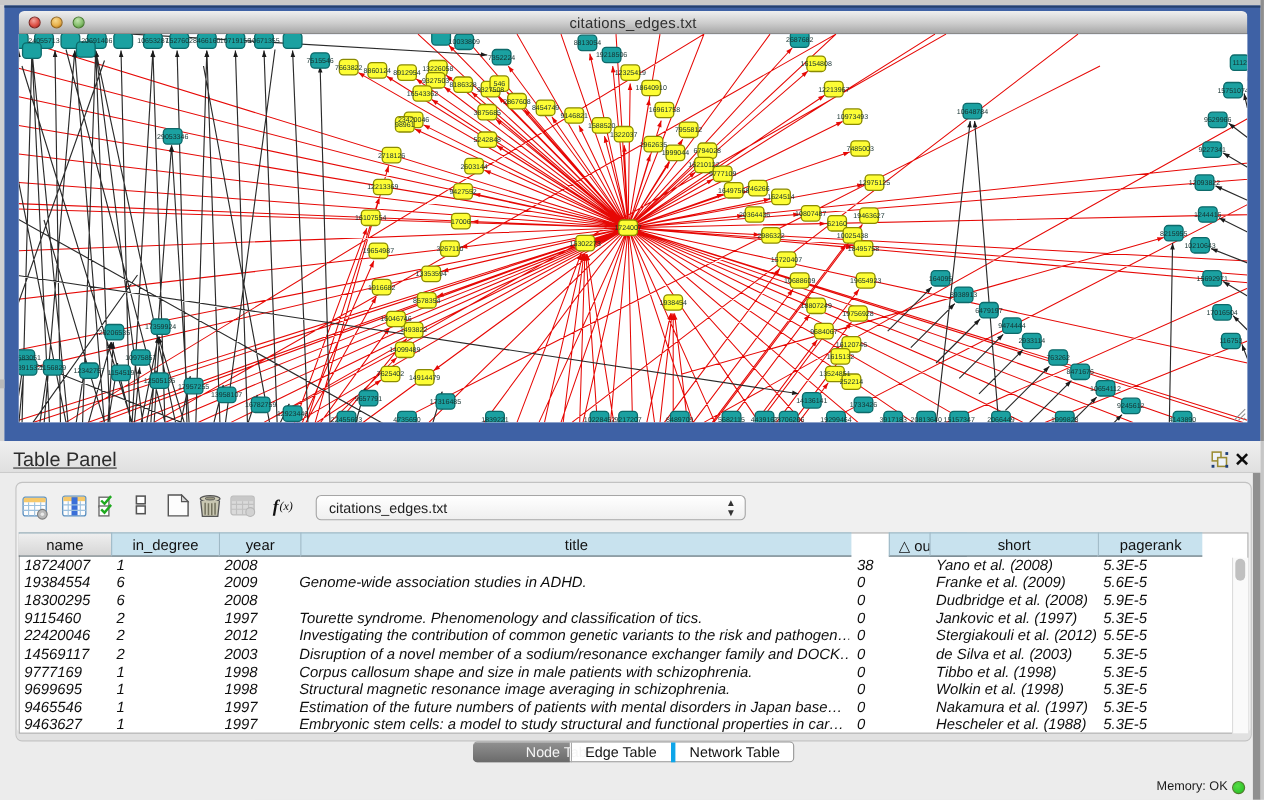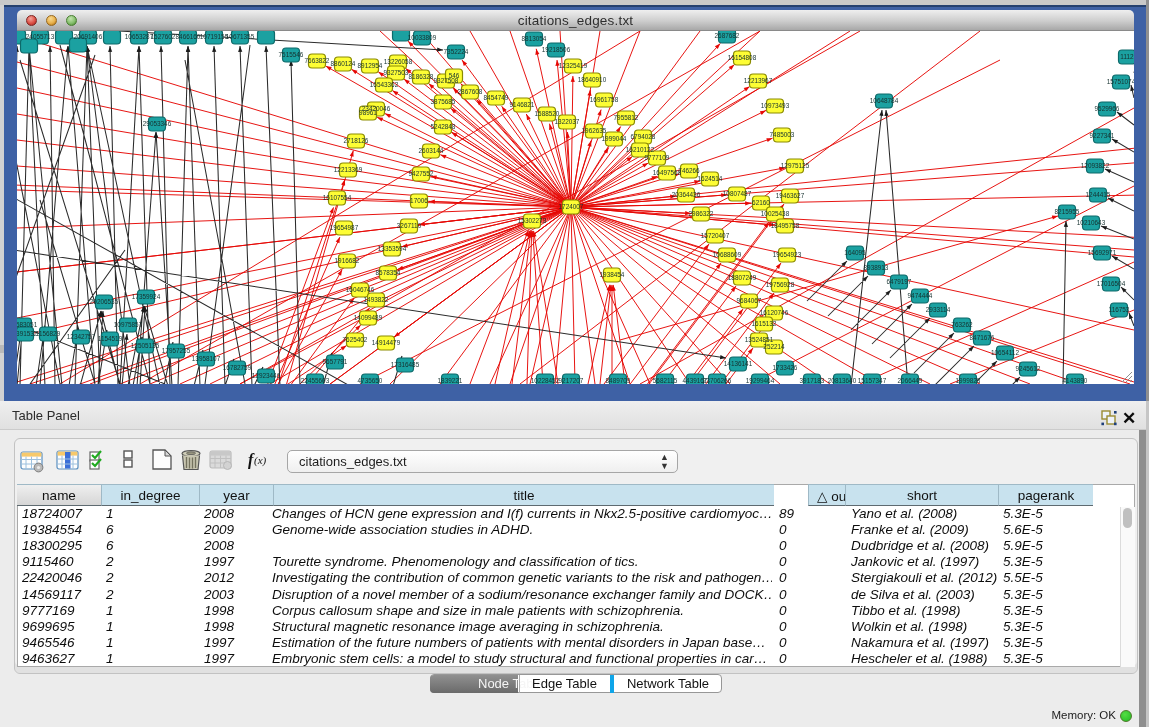--- a/index.html
+++ b/index.html
@@ -12,21 +12,21 @@
 #rightgray { left:1146px; top:0; width:3px; height:401px; background:#8f8f8f; }
 #titlebar { left:17px; top:10px; width:1117px; height:21px;
   background:linear-gradient(#efefef,#cdcdcd 55%,#a8a8a8);
   border-bottom:1px solid #8a8a8a; border-radius:5px 5px 0 0; }
 #title { width:100%; text-align:center; font-size:13.5px; color:#2e2e2e; margin-top:3px; letter-spacing:0.2px; }
 .light { position:absolute; top:15px; width:11px; height:11px; border-radius:50%; }
 #canvas { left:17px; top:31px; width:1117px; height:353px; background:#fff; overflow:hidden; }
 #panel { left:0; top:401px; width:1146px; height:326px; background:#ececec; }
 #paneltitle { left:0; top:401px; width:1146px; height:29px;
   background:linear-gradient(#efefef,#e0e0e0); border-bottom:1px solid #cbcbcb; }
-#paneltitle span { position:absolute; left:12px; top:7px; font-size:13px; color:#2c2c2c; }
+#paneltitle span { position:absolute; left:12px; top:7px; font-size:18px; color:#2c2c2c;text-decoration:underline; }
 #closex { left:1122px; top:408px; font-size:17px; font-weight:bold; color:#0c0c0c; }
 #panelbox { left:14px; top:438px; width:1124px; height:236px; background:#f0f0f0;
   border:1px solid #c2c2c2; border-radius:6px; box-shadow:inset 0 -7px 0 #e1e1e1; }
 #combo { left:287px; top:450px; width:391px; height:23px; background:linear-gradient(#ffffff,#efefef);
   border:1px solid #a6a6a6; border-radius:5px; font-size:13px; color:#1d1d1d; padding:3px 0 0 11px; }
 #combo .arr { position:absolute; right:8px; top:2px; font-size:9px; color:#333; line-height:9px; text-align:center; }
 #tbl { left:17px; top:484px; width:1118px; height:183px; background:#fff; border:1px solid #a9a9a9; }
 .hcell { position:absolute; top:484px; height:22px; background:#c8e2ee;
   border-left:1px solid #9fb9c6; border-top:1px solid #9fb9c6; border-bottom:1px solid #5e6a70;
   font-size:13.5px; color:#111; text-align:center; padding-top:3px; white-space:nowrap; overflow:hidden; }
@@ -571,22 +571,21 @@
 <div class="hcell" style="left:101px;width:98px">in_degree</div>
 <div class="hcell" style="left:199px;width:74px">year</div>
 <div class="hcell" style="left:273px;width:501px">title</div>
 <div class="hcell" style="left:808px;width:71px;text-align:center;padding-left:8px">△ out_de…</div>
 <div class="hcell" style="left:845px;width:153px">short</div>
 <div class="hcell" style="left:998px;width:95px">pagerank</div>
 <div class="trow" style="top:506.0px">
 <span style="left:5px">18724007</span>
     <span style="left:89px">1</span>
     <span style="left:187px">2008</span>
-<span style="left:255px;width:500px;overflow:hidden;white-space:nowrap">Changes of HCN gene expression and I(f) currents in Nkx2.5-positive cardiomyoc…</span>
-<span style="left:762px">89</span>
+<span style="left:762px">38</span>
     <span style="left:834px">Yano et al. (2008)</span>
     <span style="left:986px">5.3E-5</span>
 </div>
 <div class="trow" style="top:522.1px">
 <span style="left:5px">19384554</span>
     <span style="left:89px">6</span>
     <span style="left:187px">2009</span>
 <span style="left:255px;width:500px;overflow:hidden;white-space:nowrap">Genome-wide association studies in ADHD.</span>
 <span style="left:762px">0</span>
     <span style="left:834px">Franke et al. (2009)</span>

